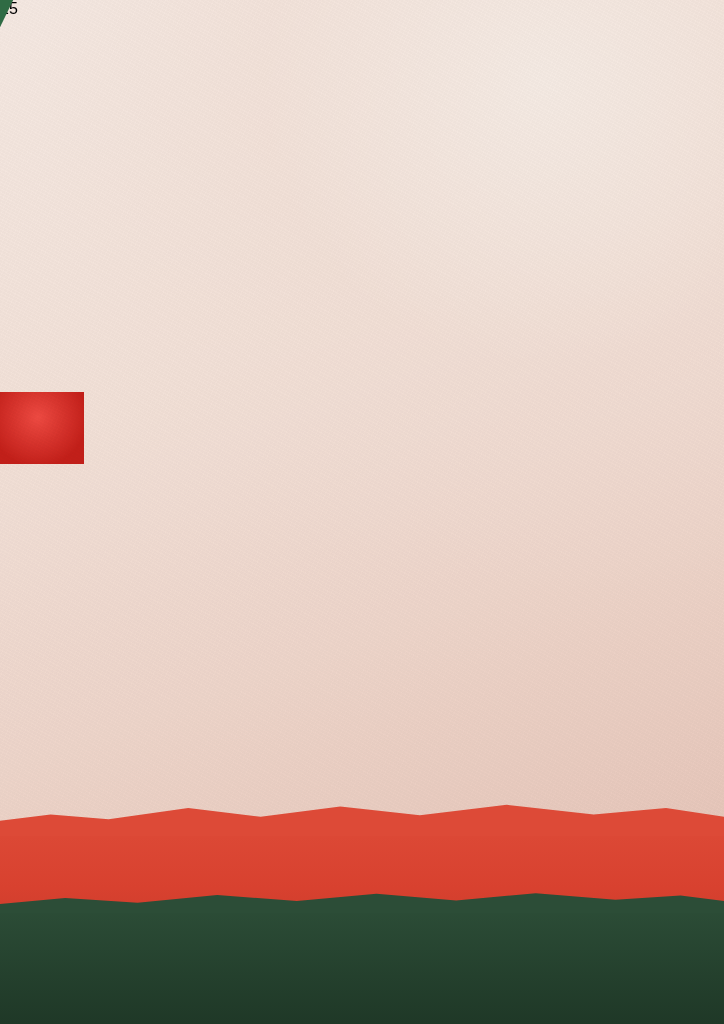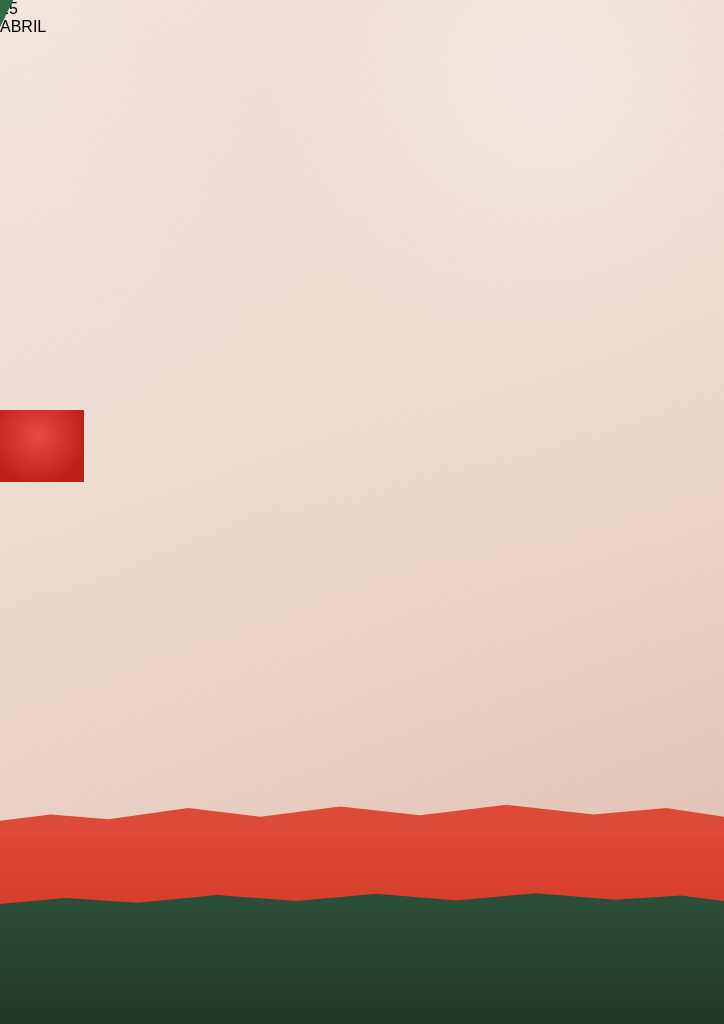--- a/index.html
+++ b/index.html
@@ -222,21 +222,20 @@
   <div class="conf" style="left:700px;top:660px;background:#2f6b44;transform:rotate(22deg);"></div>
   <div class="conf" style="left:648px;top:690px;background:#2f6b44;transform:rotate(-8deg);"></div>
   <div class="conf" style="left:604px;top:504px;background:#d8392c;transform:rotate(28deg);"></div>
   <div class="conf" style="left:12px;top:470px;background:#d8392c;transform:rotate(-26deg);"></div>
 
   <div class="band-red"></div>
   <div class="band-dark"></div>
 
   <div class="hdr">
     <div class="num25">25</div>
-    <div class="abril">ABRIL</div>
   </div>
 
   <div class="art">
     <div class="stem"></div>
     <div class="leaf" style="left:60px;top:170px;width:74px;height:26px;transform:rotate(-22deg);"></div>
     <div class="leaf" style="left:132px;top:200px;width:80px;height:24px;transform:rotate(16deg);"></div>
 
     <div class="flower-main">
       <div class="petal" style="left:26px;top:30px;width:120px;height:100px;"></div>
       <div class="petal" style="left:0px;top:52px;width:86px;height:74px;transform:rotate(-18deg);"></div>

